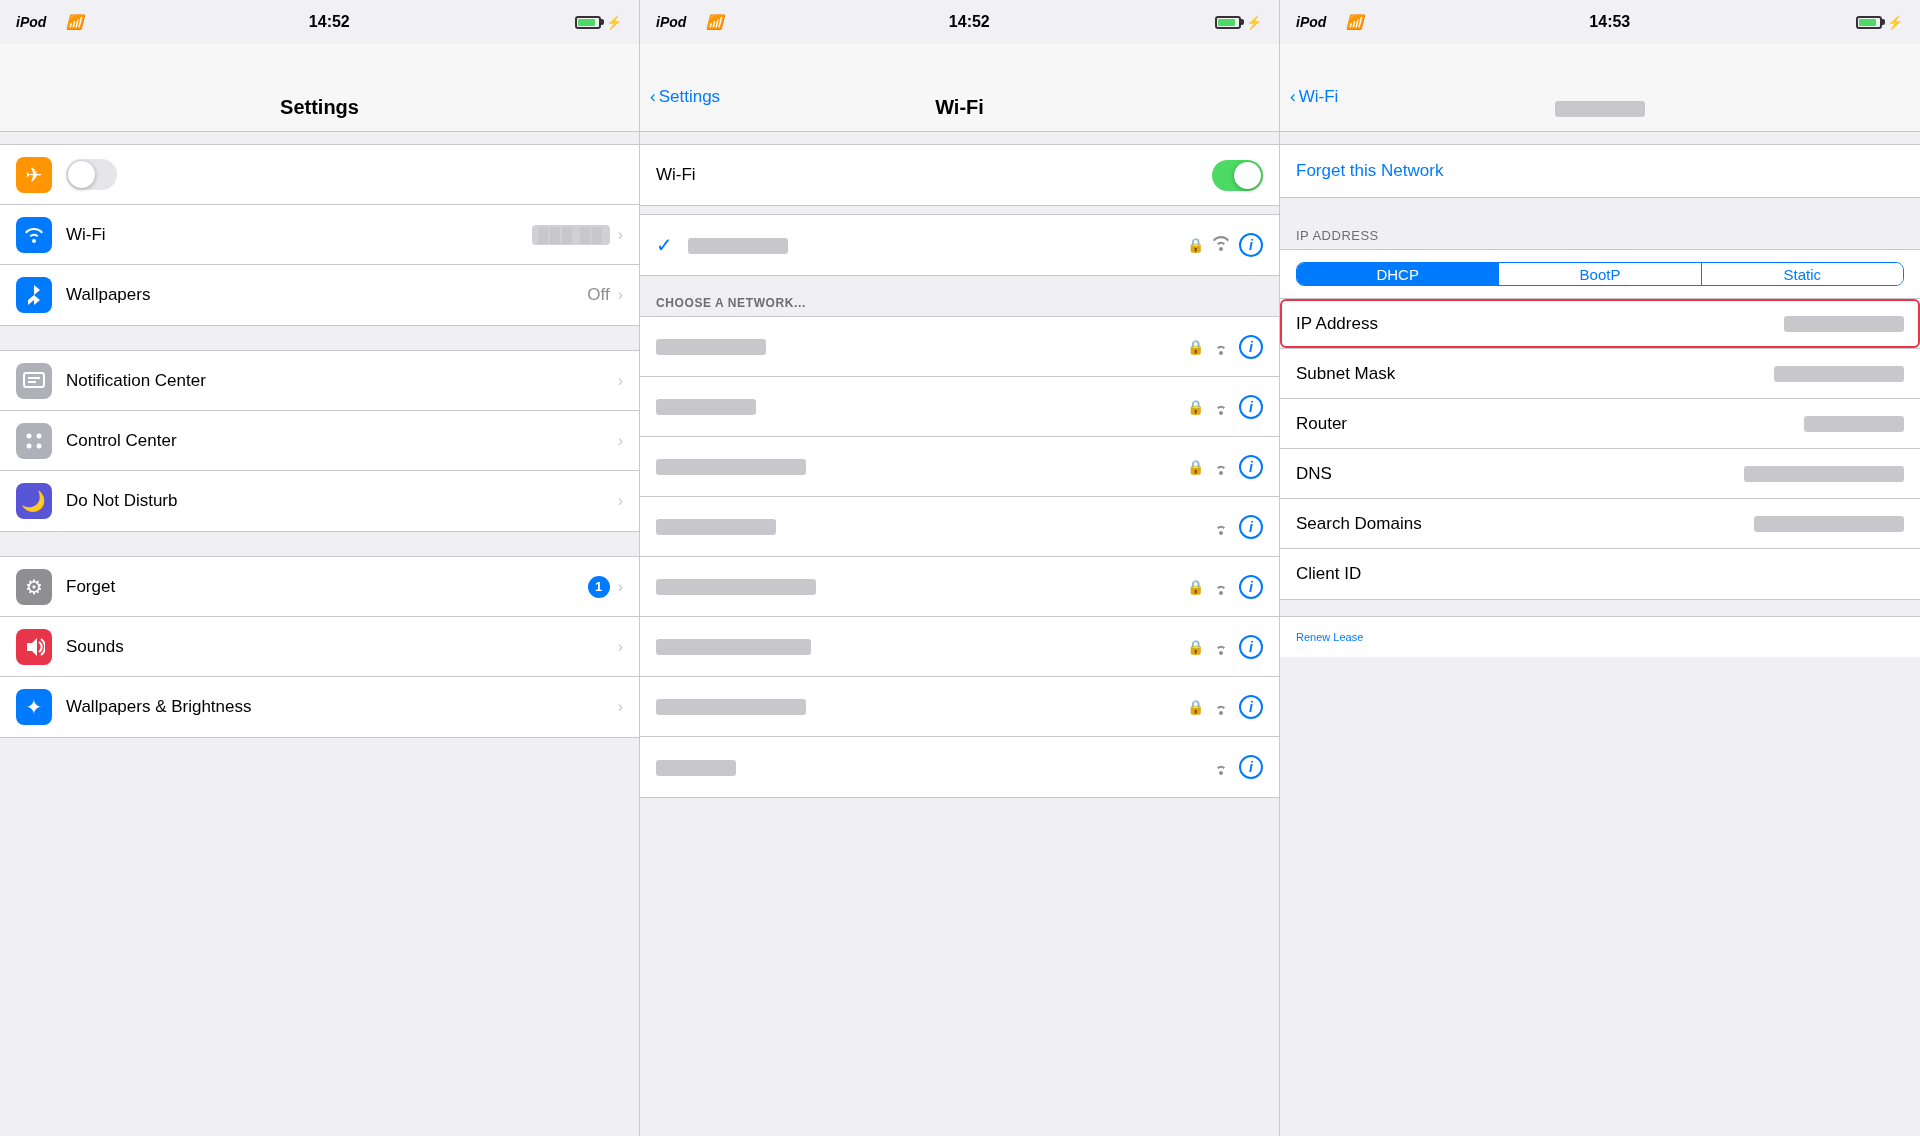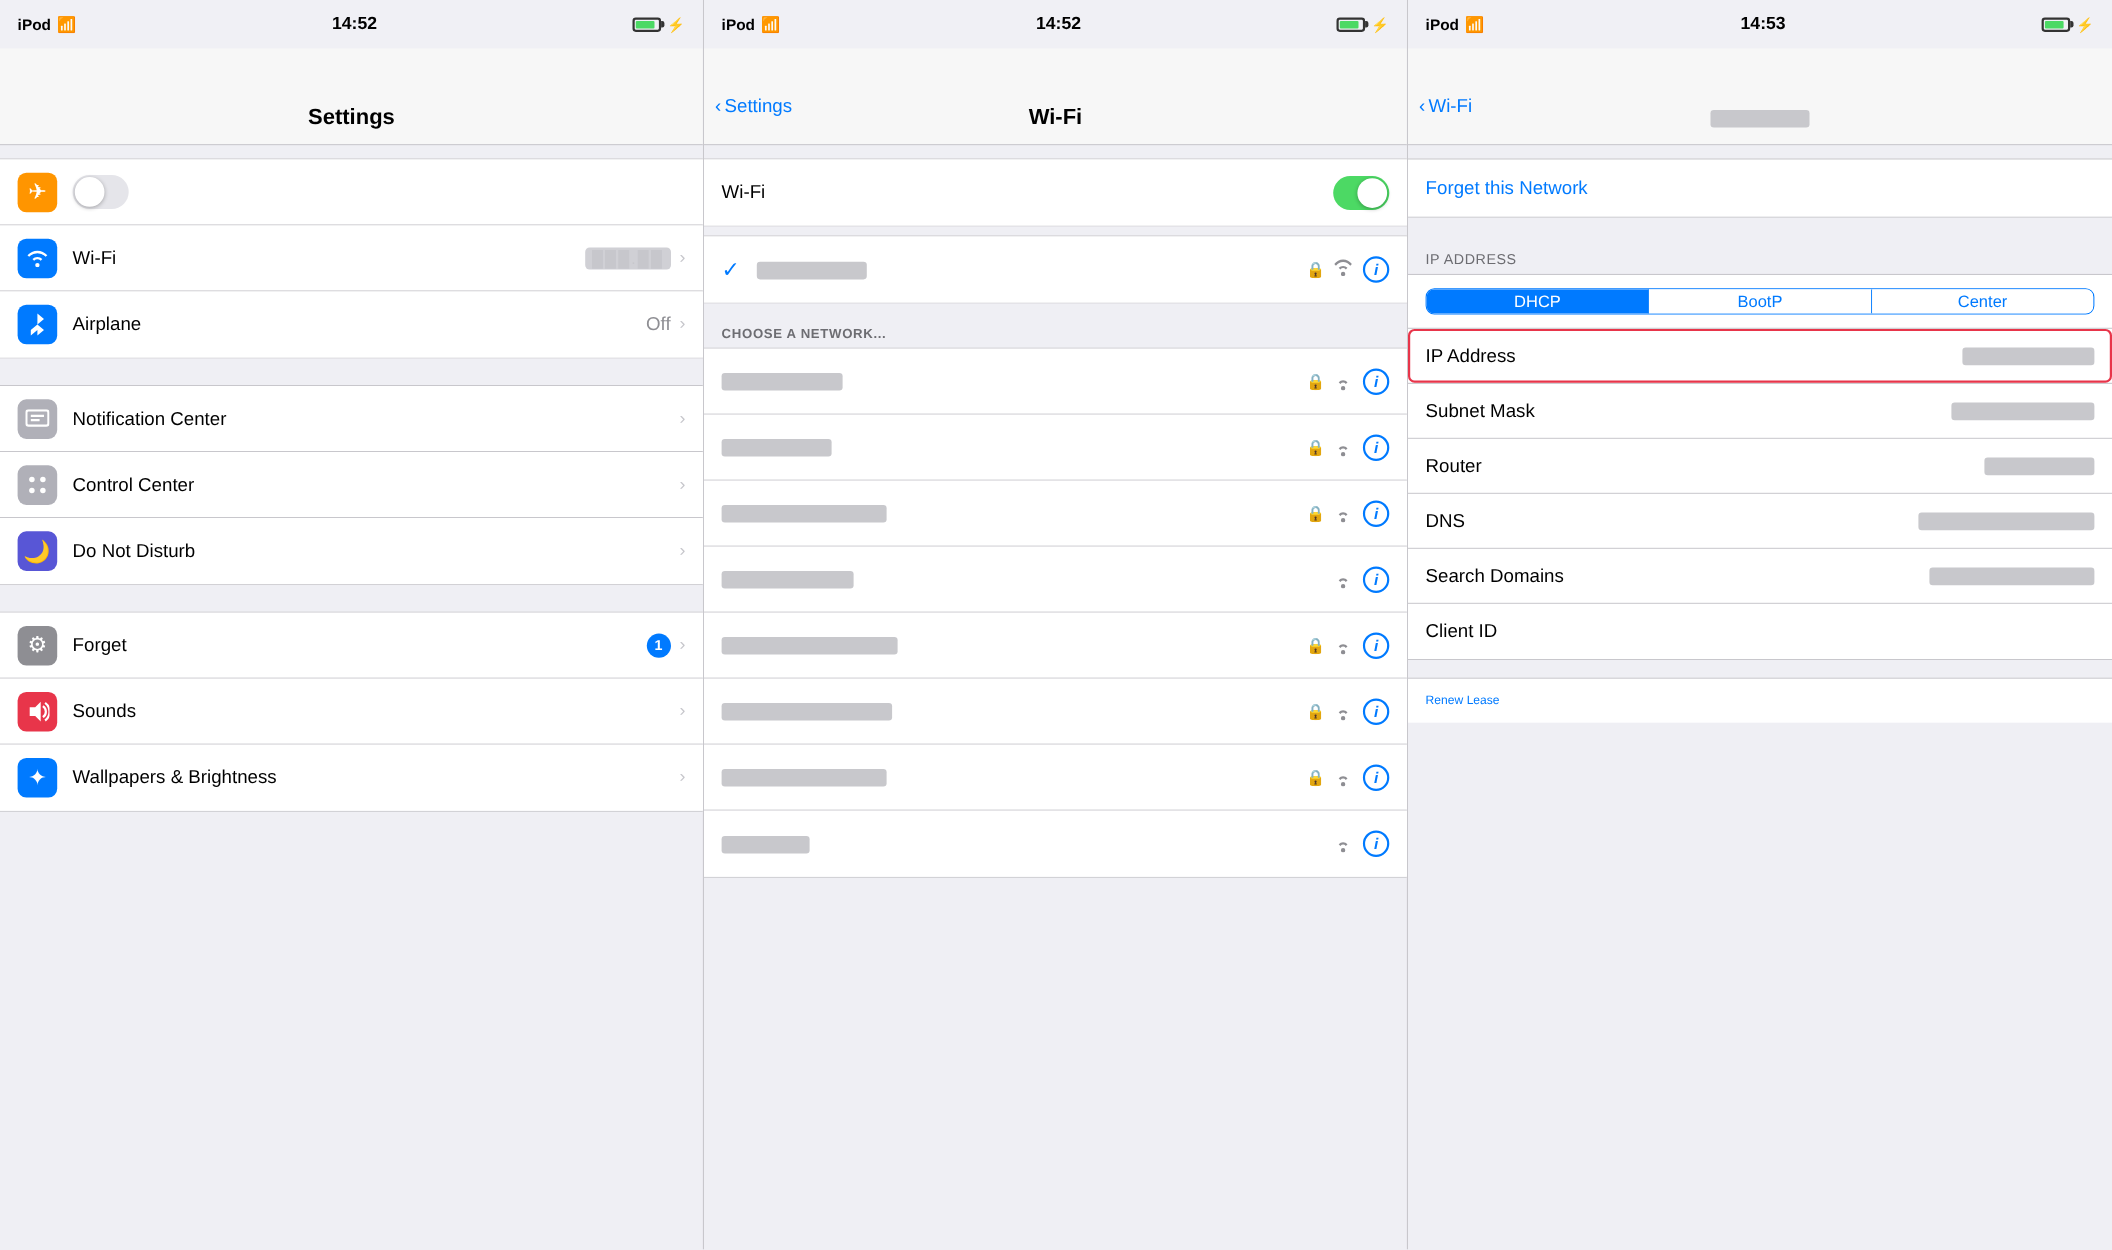--- a/index.html
+++ b/index.html
@@ -26,21 +26,21 @@
     
     .status-bar {
       background: #f0f0f5;
       height: 44px;
       display: flex;
       align-items: center;
       justify-content: space-between;
       padding: 0 16px;
       flex-shrink: 0;
     }
-    .status-bar .left { font-size: 14px; font-weight: 600; display: flex; align-items: center; gap: 6px; }
+    .status-bar .left { font-size: 14px; font-weight: 600; display: flex; align-items: center; gap: 20px; font-style: italic; }
     .status-bar .center { font-size: 16px; font-weight: 600; }
     .status-bar .right { display: flex; align-items: center; gap: 6px; font-size: 13px; font-weight: 600; }
     .battery {
       width: 26px; height: 13px;
       border: 2px solid #333;
       border-radius: 3px;
       position: relative;
       display: inline-block;
     }
     .battery::after {
@@ -334,21 +334,21 @@
       <span class="row-value-blur">███.██</span>
       <span class="chevron">›</span>
     </div>
 
     <div class="settings-row">
       <div class="row-icon" style="background:#007aff;">
         <svg width="16" height="22" viewBox="0 0 16 22" fill="white">
           <path d="M8 1l6 5-6 5V1zm0 10l6 5-6 5v-5l-6 5v-5l6-5z"></path>
         </svg>
       </div>
-      <span class="row-label">Airplane</span>
+      <span class="row-label">Wallpapers</span>
       <span class="row-value">Off</span>
       <span class="chevron">›</span>
     </div>
   </div>
 
   <div style="height:24px; background:#efeff4;"></div>
 
   <div class="settings-table">
     <div class="settings-row">
       <div class="row-icon" style="background:#b0b0b8;">
@@ -598,21 +598,21 @@
   <div style="height:16px; background:#efeff4;"></div>
 
   <div class="ip-address-section">
     <div class="ip-section-label">IP ADDRESS</div>
   </div>
 
   <div style="background:#fff; border-top:1px solid #c8c7cc;">
     <div class="ip-segment-bar">
       <div class="ip-seg-btn active">DHCP</div>
       <div class="ip-seg-btn">BootP</div>
-      <div class="ip-seg-btn">Center</div>
+      <div class="ip-seg-btn">Static</div>
     </div>
   </div>
 
   <div class="settings-table">
 
     <div class="ip-detail-row" style="position:relative;">
       <div class="highlight-ring" style="border: 2.5px solid #e8354a; border-radius:6px; position:absolute; inset:0px;"></div>
       <span class="ip-label">IP Address</span>
       <span class="blurred-text" style="width:120px;"></span>
     </div>

